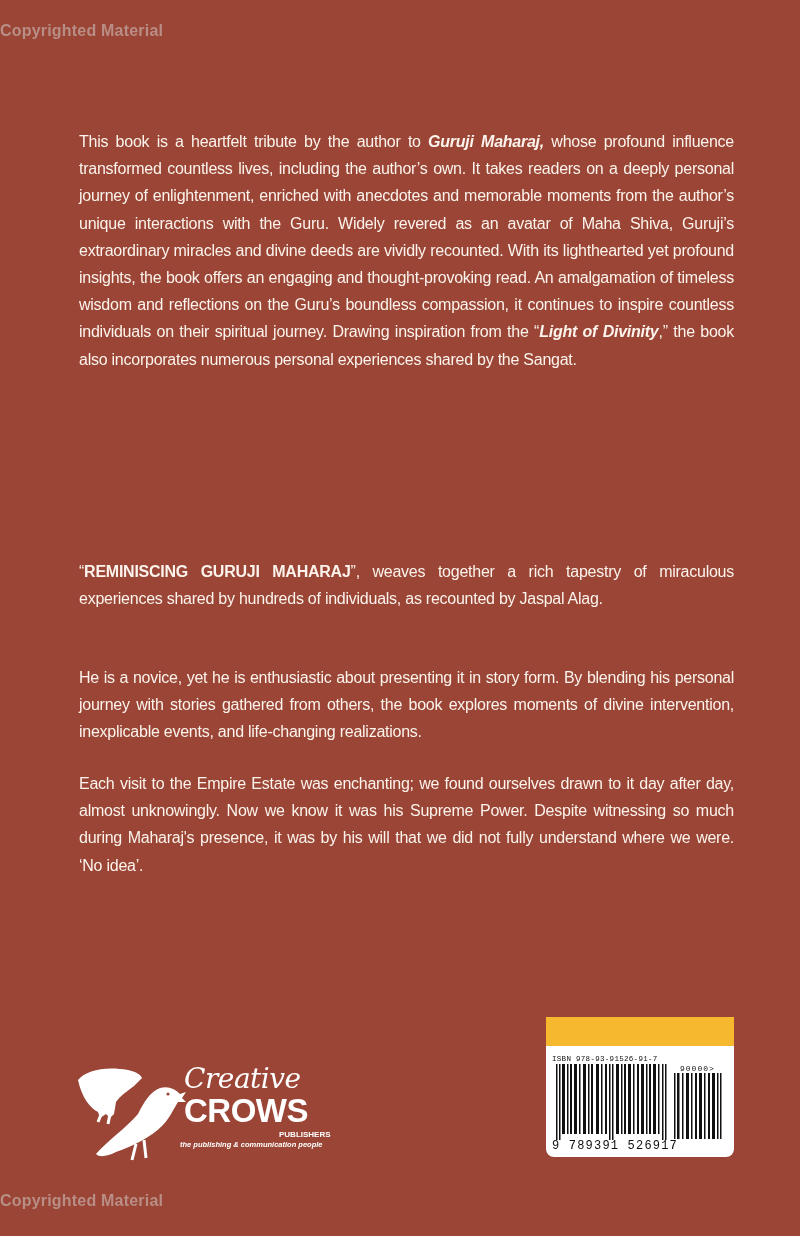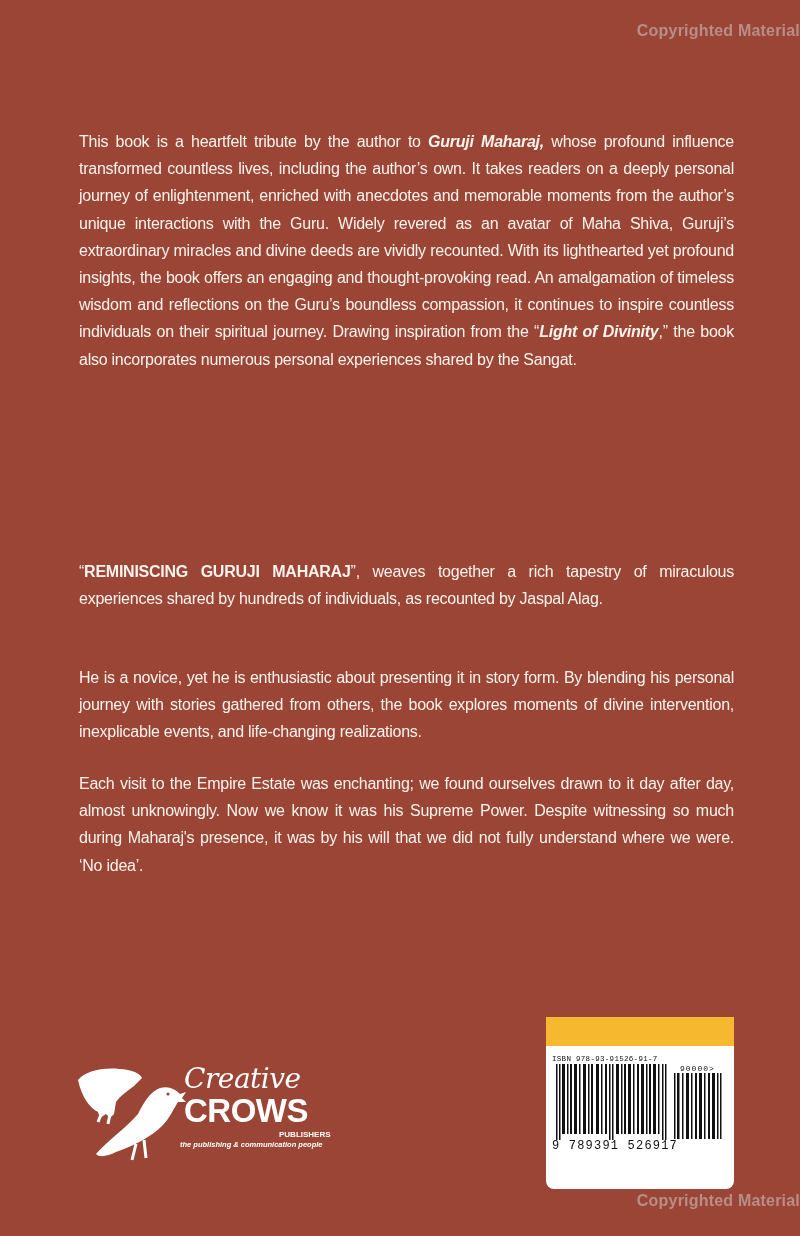--- a/index.html
+++ b/index.html
@@ -6,21 +6,21 @@
     body {
       width: 800px; height: 1236px;
       background: #9a4535;
       position: relative;
       overflow: hidden;
       font-family: "Liberation Sans", "DejaVu Sans", sans-serif;
       color: #fbf3ec;
     }
     .watermark {
       position: absolute; left: 0; width: 800px;
-      text-align: right;
+      text-align: left;
       font-size: 16px;
       font-weight: bold;
       color: #b98e86;
       letter-spacing: 0.2px;
     }
     .wm-top { top: 22px; }
     .wm-bottom { top: 1192px; }
 
     .content {
       position: absolute; left: 79px; top: 128px;
@@ -70,21 +70,21 @@
     }
     .logo-tagline {
       position: absolute; left: 104px; top: 78px;
       font-size: 7.5px; font-weight: bold; font-style: italic;
       color: #ffffff;
       white-space: nowrap;
     }
 
     .barcode-box {
       position: absolute; left: 546px; top: 1017px;
-      width: 188px; height: 172px;
+      width: 188px; height: 140px;
       background: #ffffff;
       border-radius: 0 0 8px 8px;
       overflow: hidden;
     }
     .barcode-yellow {
       position: absolute; left: 0; top: 0; width: 188px; height: 29px;
       background: #f5b82e;
     }
     .isbn-text {
       position: absolute; left: 6px; top: 38px;

